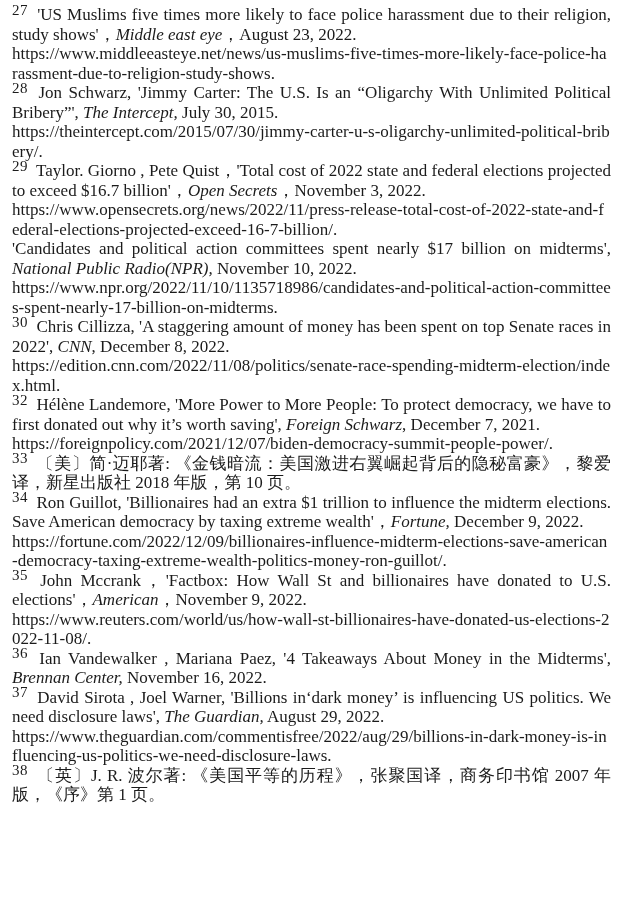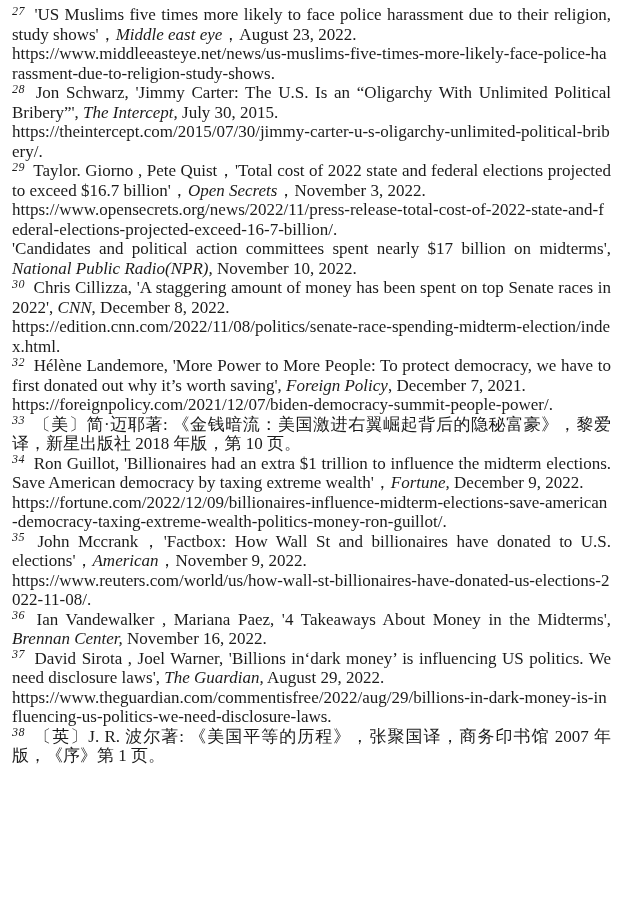--- a/index.html
+++ b/index.html
@@ -19,48 +19,47 @@
   .page {
     padding: 5px 11px 0 12px;
     text-align: justify;
     text-justify: inter-word;
   }
   p.footnote {
     margin: 0;
     padding: 0;
   }
   sup.fn-num {
-    font-size: 12px;
+    font-size: 15px;
     line-height: 0;
     vertical-align: baseline;
     position: relative;
     top: -5.5px;
     margin-right: 4px;
     letter-spacing: 0.5px;
-    font-style: italic;
   }
   .url {
     word-break: break-all;
     overflow-wrap: anywhere;
   }
   i.work-title {
     font-style: italic;
   }
 </style>
 </head>
 <body>
 
 <div class="page">
   <div>
       <p class="footnote"><sup class="fn-num">27</sup> <span class="txt">'US Muslims five times more likely to face police harassment due to their religion, study shows'，</span><i class="work-title">Middle east eye</i><span class="txt">，August 23, 2022.</span><br><span class="url">https://www.middleeasteye.net/news/us-muslims-five-times-more-likely-face-police-harassment-due-to-religion-study-shows.</span></p>
       <p class="footnote"><sup class="fn-num">28</sup> <span class="txt">Jon Schwarz, 'Jimmy Carter: The U.S. Is an “Oligarchy With Unlimited Political Bribery”', </span><i class="work-title">The Intercept,</i><span class="txt"> July 30, 2015.</span><br><span class="url">https://theintercept.com/2015/07/30/jimmy-carter-u-s-oligarchy-unlimited-political-bribery/.</span></p>
       <p class="footnote"><sup class="fn-num">29</sup> <span class="txt">Taylor. Giorno , Pete Quist，'Total cost of 2022 state and federal elections projected to exceed $16.7 billion'，</span><i class="work-title">Open Secrets</i><span class="txt">，November 3, 2022.</span><br><span class="url">https://www.opensecrets.org/news/2022/11/press-release-total-cost-of-2022-state-and-federal-elections-projected-exceed-16-7-billion/.</span></p>
-      <p class="footnote"><span class="txt">'Candidates and political action committees spent nearly $17 billion on midterms', </span><i class="work-title">National Public Radio(NPR),</i><span class="txt"> November 10, 2022.</span><br></p>
+      <p class="footnote"><span class="txt">'Candidates and political action committees spent nearly $17 billion on midterms', </span><i class="work-title">National Public Radio(NPR),</i><span class="txt"> November 10, 2022.</span><br><span class="url">https://www.npr.org/2022/11/10/1135718986/candidates-and-political-action-committees-spent-nearly-17-billion-on-midterms.</span></p>
       <p class="footnote"><sup class="fn-num">30</sup> <span class="txt">Chris Cillizza, 'A staggering amount of money has been spent on top Senate races in 2022', </span><i class="work-title">CNN</i><span class="txt">, December 8, 2022.</span><br><span class="url">https://edition.cnn.com/2022/11/08/politics/senate-race-spending-midterm-election/index.html.</span></p>
-      <p class="footnote"><sup class="fn-num">32</sup> <span class="txt">Hélène Landemore, 'More Power to More People: To protect democracy, we have to first donated out why it’s worth saving', </span><i class="work-title">Foreign Policy</i><span class="txt">, December 7, 2021.</span><br><span class="url">https://foreignpolicy.com/2021/12/07/biden-democracy-summit-people-power/.</span></p>
+      <p class="footnote"><sup class="fn-num">32</sup> <span class="txt">Hélène Landemore, 'More Power to More People: To protect democracy, we have to first donated out why it’s worth saving', </span><i class="work-title">Foreign Schwarz</i><span class="txt">, December 7, 2021.</span><br><span class="url">https://foreignpolicy.com/2021/12/07/biden-democracy-summit-people-power/.</span></p>
       <p class="footnote"><sup class="fn-num">33</sup> <span class="txt">〔美〕简·迈耶著: 《金钱暗流：美国激进右翼崛起背后的隐秘富豪》，黎爱译，新星出版社 2018 年版，第 10 页。</span></p>
       <p class="footnote"><sup class="fn-num">34</sup> <span class="txt">Ron Guillot, 'Billionaires had an extra $1 trillion to influence the midterm elections. Save American democracy by taxing extreme wealth'，</span><i class="work-title">Fortune,</i><span class="txt"> December 9, 2022.</span><br><span class="url">https://fortune.com/2022/12/09/billionaires-influence-midterm-elections-save-american-democracy-taxing-extreme-wealth-politics-money-ron-guillot/.</span></p>
       <p class="footnote"><sup class="fn-num">35</sup> <span class="txt">John Mccrank，'Factbox: How Wall St and billionaires have donated to U.S. elections'，</span><i class="work-title">American</i><span class="txt">，November 9, 2022.</span><br><span class="url">https://www.reuters.com/world/us/how-wall-st-billionaires-have-donated-us-elections-2022-11-08/.</span></p>
       <p class="footnote"><sup class="fn-num">36</sup> <span class="txt">Ian Vandewalker , Mariana Paez, '4 Takeaways About Money in the Midterms', </span><i class="work-title">Brennan Center,</i><span class="txt"> November 16, 2022.</span><br></p>
       <p class="footnote"><sup class="fn-num">37</sup> <span class="txt">David Sirota , Joel Warner, 'Billions in‘dark money’ is influencing US politics. We need disclosure laws', </span><i class="work-title">The Guardian,</i><span class="txt"> August 29, 2022.</span><br><span class="url">https://www.theguardian.com/commentisfree/2022/aug/29/billions-in-dark-money-is-influencing-us-politics-we-need-disclosure-laws.</span></p>
       <p class="footnote"><sup class="fn-num">38</sup> <span class="txt">〔英〕J. R. 波尔著: 《美国平等的历程》，张聚国译，商务印书馆 2007 年版，《序》第 1 页。</span></p>
     </div>
 </div>
 
 </body></html>

